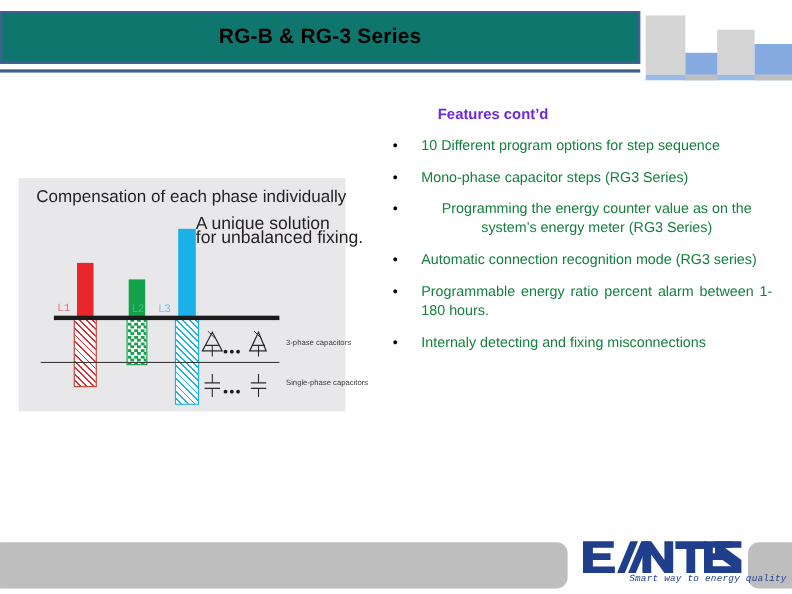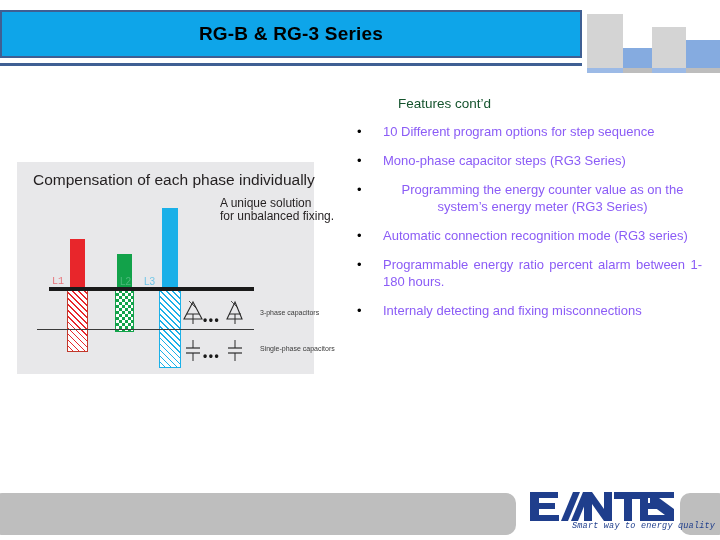--- a/index.html
+++ b/index.html
@@ -22,21 +22,21 @@
     top: 10px;
     width: 582px;
     height: 56px;
   }
   #title-bar {
     position: absolute;
     left: 0;
     top: 0;
     right: 0;
     height: 48px;
-    background: #0ea5e9;
+    background: #0f766e;
     border: 2px solid #3f5f93;
     box-sizing: border-box;
   }
   #title-text {
     position: absolute;
     left: 0;
     right: 0;
     top: 11px;
     text-align: center;
     font-size: 19px;
@@ -81,26 +81,25 @@
     top: 9px;
     font-size: 15.5px;
     color: #231f20;
     font-family: "Liberation Sans", sans-serif;
     white-space: nowrap;
   }
   #diagram-note {
     position: absolute;
     left: 161px;
     top: 35px;
-    font-size: 12px;
+    font-size: 16px;
     line-height: 13px;
     color: #231f20;
     font-family: "Liberation Sans", sans-serif;
     white-space: nowrap;
-    margin-left: 42px;
   }
 
   
   #bus-line {
     position: absolute;
     left: 32px;
     top: 125px;
     width: 205px;
     height: 4px;
     background: #1a1a1a;
@@ -178,22 +177,22 @@
 
   
   #content {
     position: absolute;
     left: 357px;
     top: 96px;
     width: 345px;
   }
   #features-heading {
     font-size: 13.5px;
-    font-weight: normal;
-    color: #14532d;
+    font-weight: bold;
+    color: #6d28d9;
     margin: 0 0 12px 0;
     font-family: "Liberation Sans", sans-serif;
     padding-left: 41px;
   }
   .bullet-row {
     display: flex;
     align-items: flex-start;
     margin-bottom: 12px;
   }
   .bullet-mark {
@@ -202,21 +201,21 @@
     font-size: 13px;
     line-height: 17px;
     color: #000000;
     text-align: left;
     font-family: "Liberation Sans", sans-serif;
   }
   .bullet-text {
     flex: 1 1 auto;
     font-size: 13px;
     line-height: 17px;
-    color: #8b5cf6;
+    color: #15803d;
     text-align: justify;
     font-family: "Liberation Sans", sans-serif;
   }
   .bullet-text.nojust { text-align: center; }
 
   
   #footer-bar {
     position: absolute;
     left: -8px;
     top: 493px;

